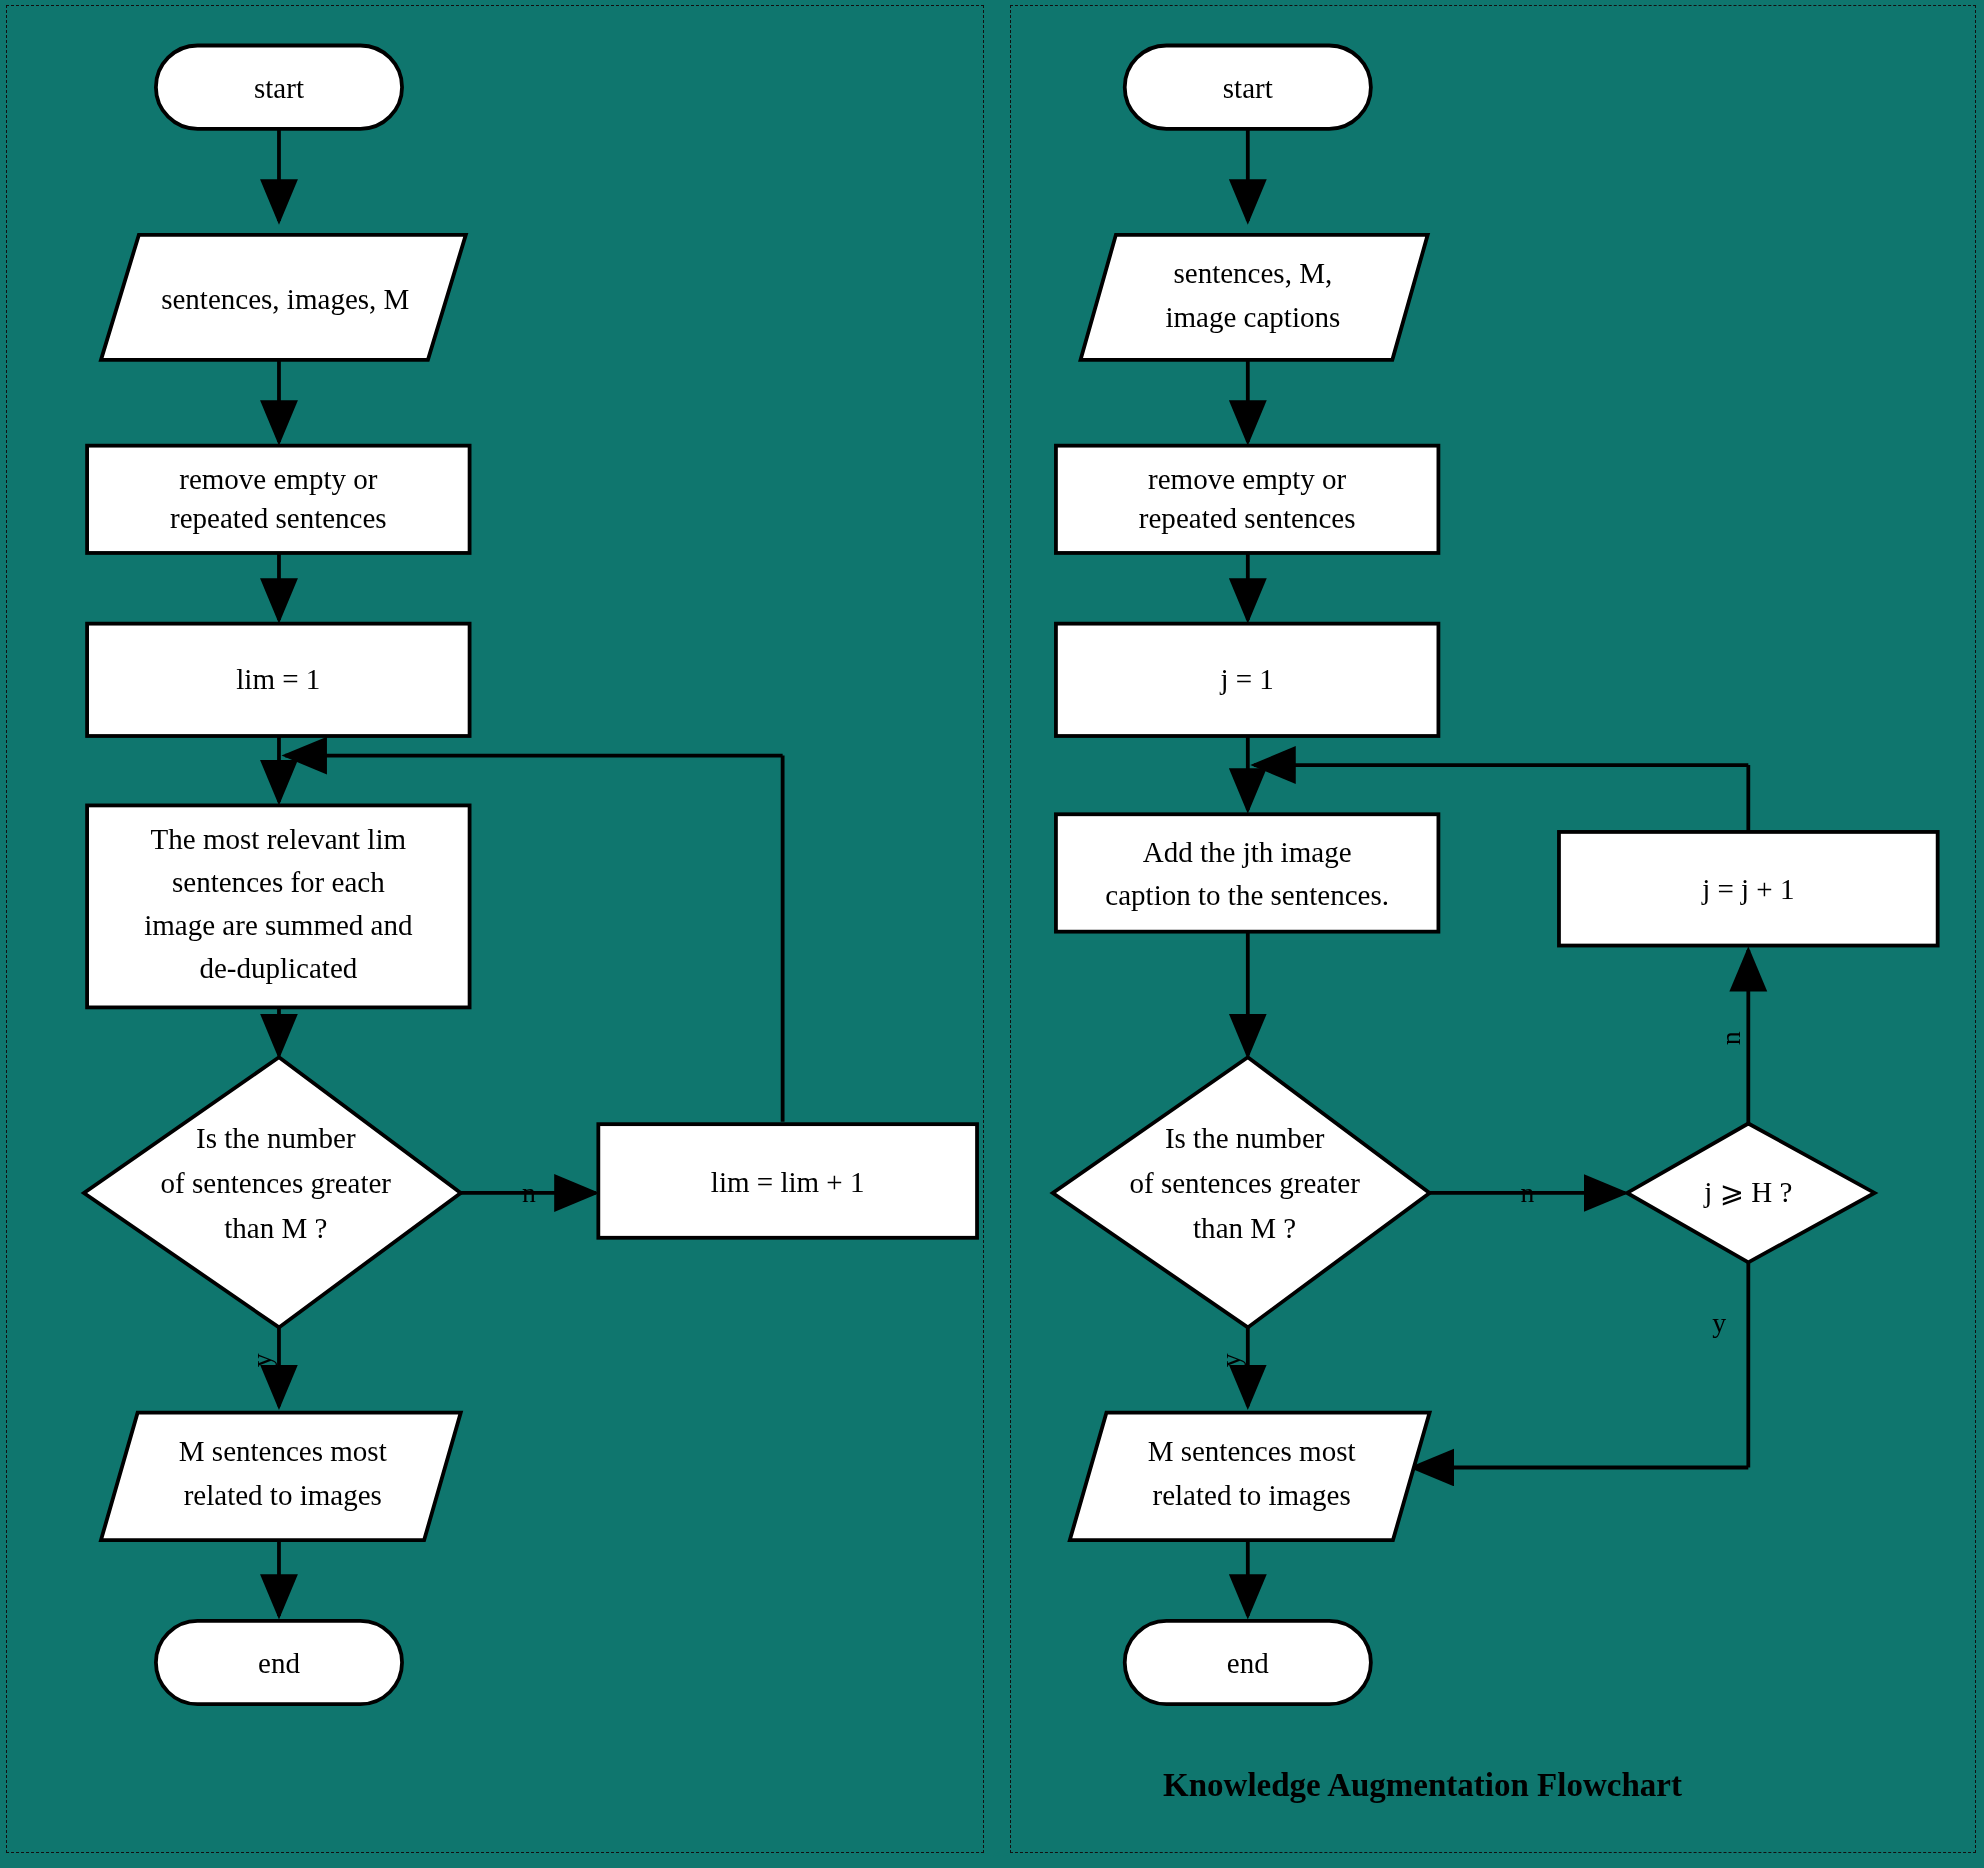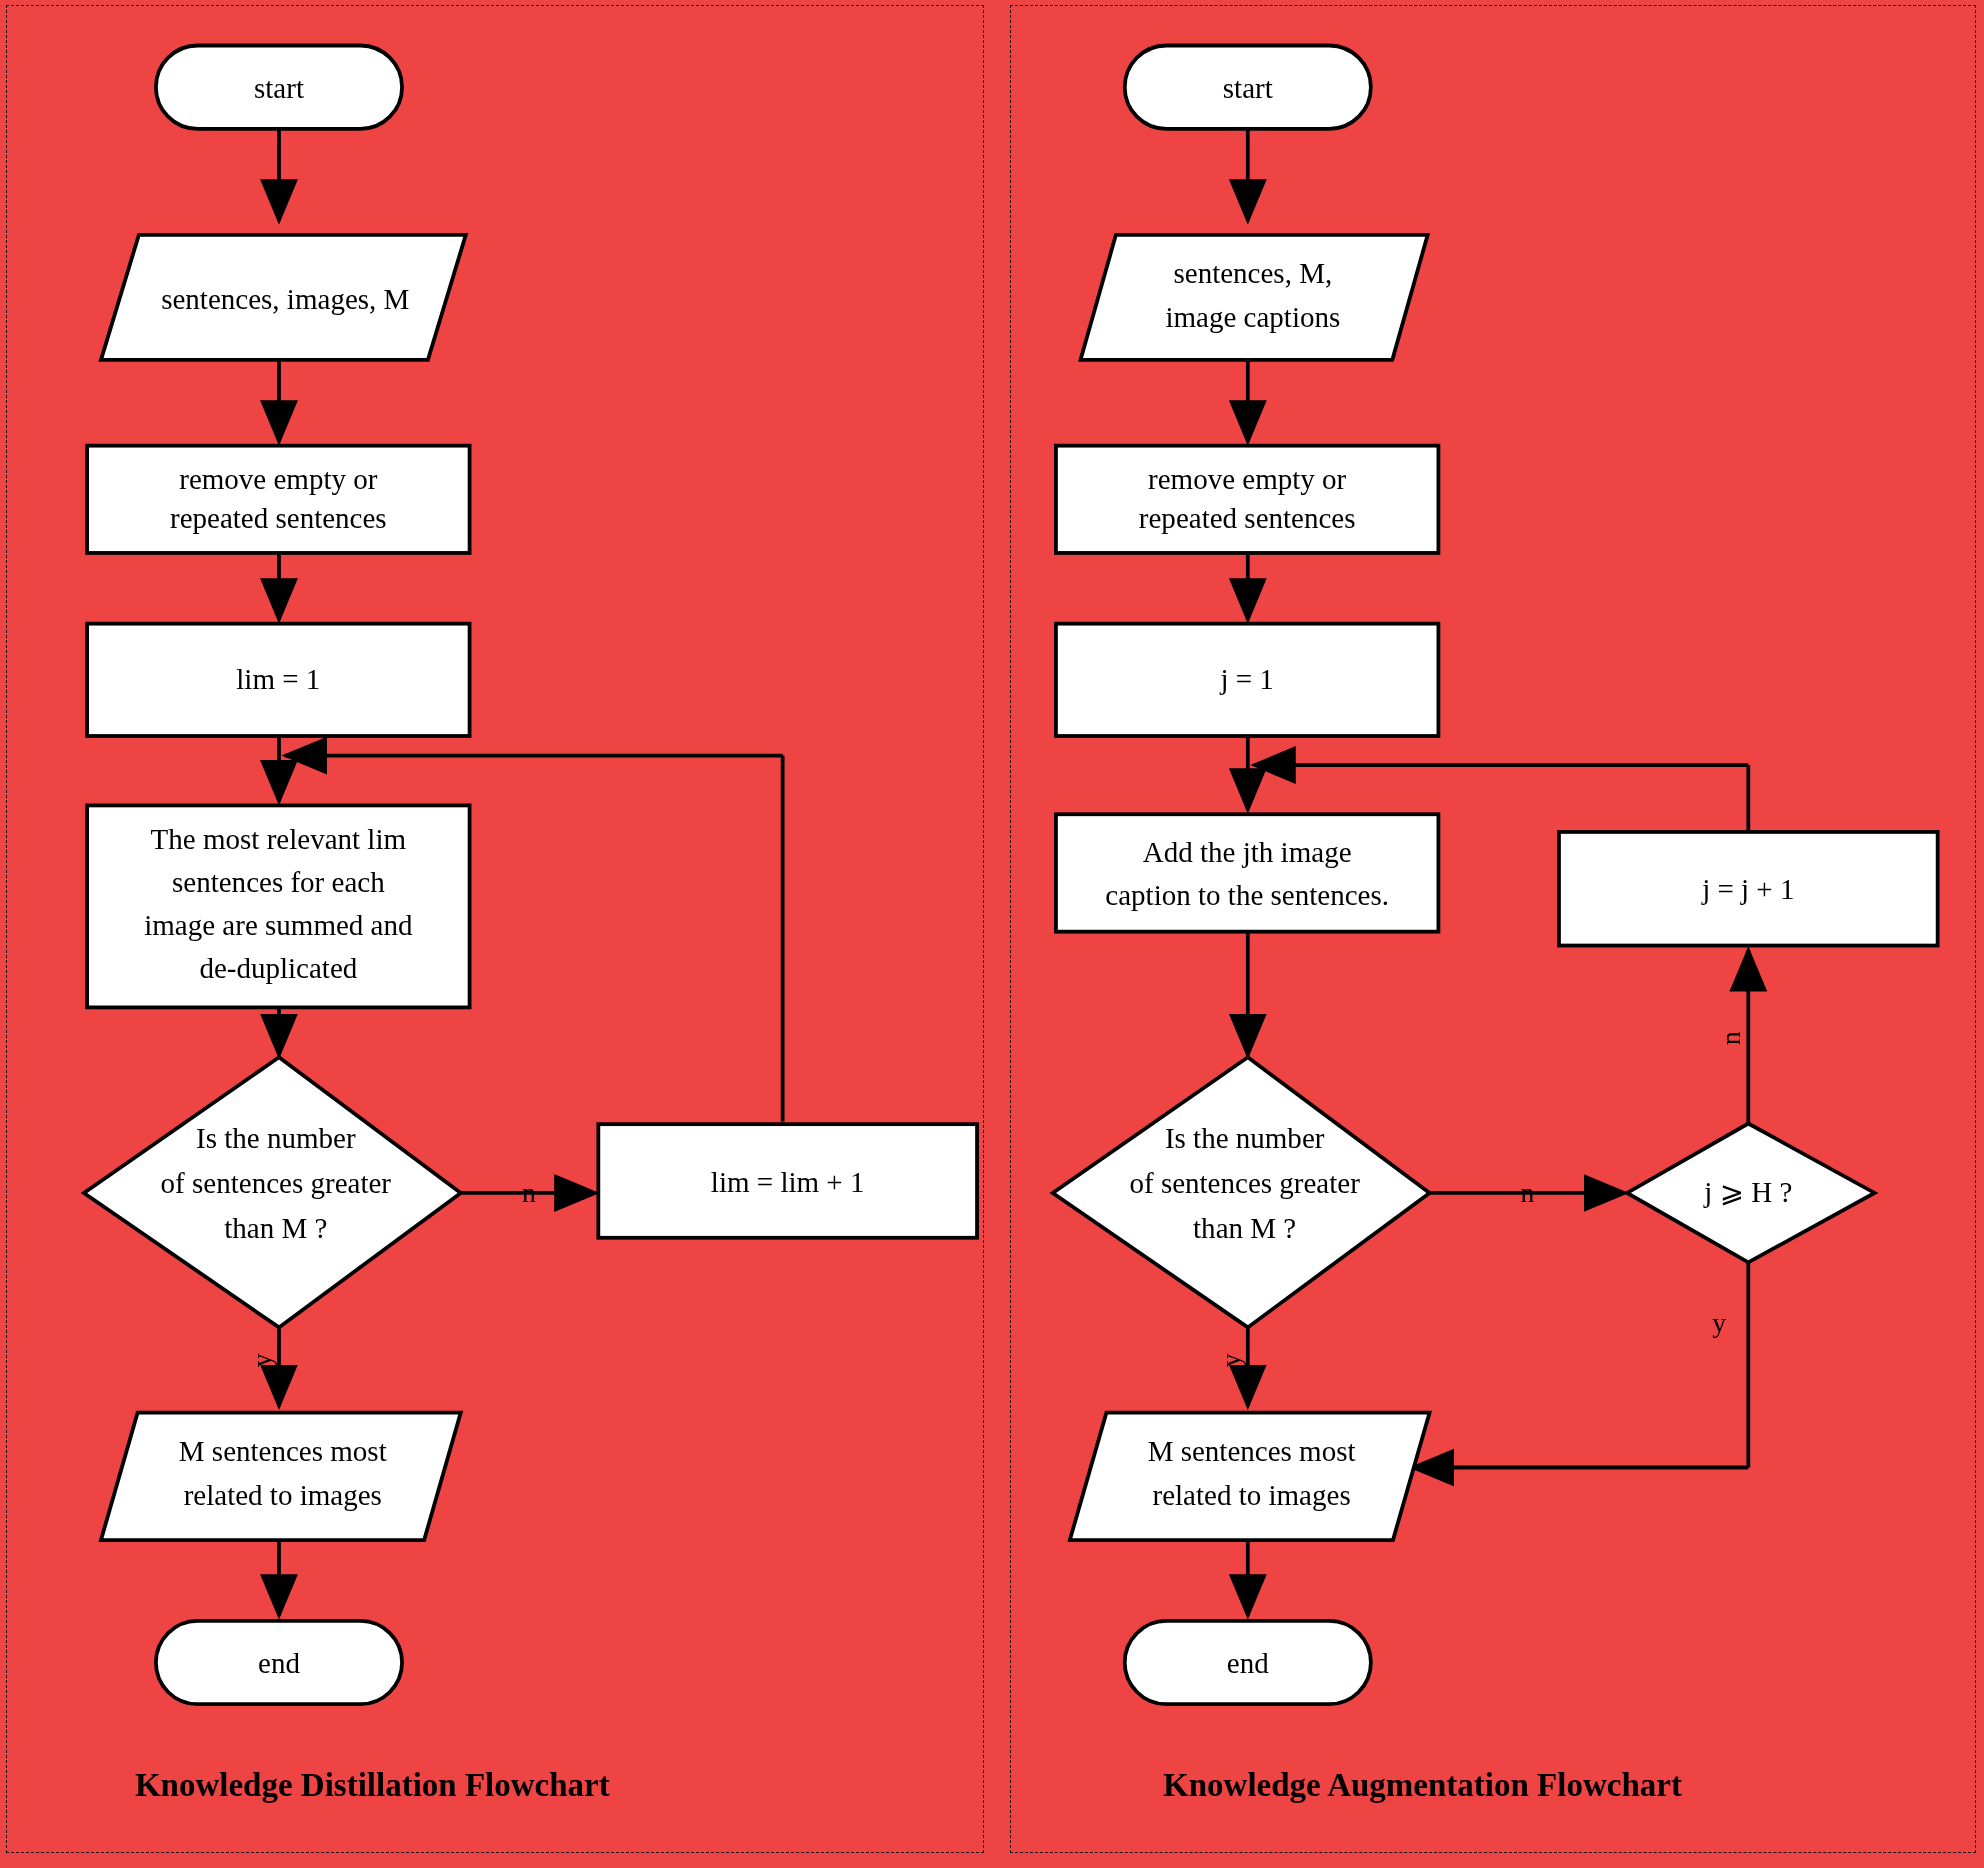--- a/index.html
+++ b/index.html
@@ -1,17 +1,17 @@
 <!DOCTYPE html>
 <html style="font-size:10px"><head>
 <meta charset="utf-8">
 <style>
   html,body{margin:0;padding:0;background:#ffffff;}
   body{font-family:"Liberation Serif", serif;}
-  #root{position:relative;width:1985px;height:1869px;background:#ef4444;overflow:hidden;}
+  #root{position:relative;width:1985px;height:1869px;background:#0f766e;overflow:hidden;}
   .panel{position:absolute;border:1.9px dashed #111;box-sizing:border-box;}
   .panel-left{left:6.3px;top:5px;width:978px;height:1848px;}
   .panel-right{left:1010px;top:5px;width:966px;height:1848px;}
   .caption{position:absolute;text-align:center;font-weight:bold;font-size:33px;
            font-family:"Liberation Serif", serif;color:#000;white-space:nowrap;}
   svg.flow{position:absolute;left:0;top:0;width:1985px;height:1869px;pointer-events:none;}
   .nodeText{font-family:"Liberation Serif", serif;font-size:46px;fill:#000;}
   .edgeLabel{font-family:"Liberation Serif", serif;font-size:44px;fill:#000;}
   .shape{fill:#ffffff;stroke:#000000;stroke-width:6;}
   .conn{stroke:#000000;stroke-width:6;fill:none;}
@@ -172,17 +172,16 @@
       <text class="nodeText" x="1983" y="2384" text-anchor="middle">related to images</text>
     </g>
     <line class="conn" x1="1977" y1="2440" x2="1977" y2="2560" marker-end="url(#arrow)"></line>
 
     <g>
       <rect class="shape" x="1782" y="2568" width="390" height="132" rx="66" ry="66"></rect>
       <text class="nodeText" x="1977" y="2651" text-anchor="middle">end</text>
     </g>
   </svg>
 
-  <div class="caption" style="left:6.3px;top:1767px;width:732px;">Knowledge Distillation Flowchart</div>
   <div class="caption" style="left:1050px;top:1767px;width:745px;">Knowledge Augmentation Flowchart</div>
 
 </div>
 
 
 </body></html>

